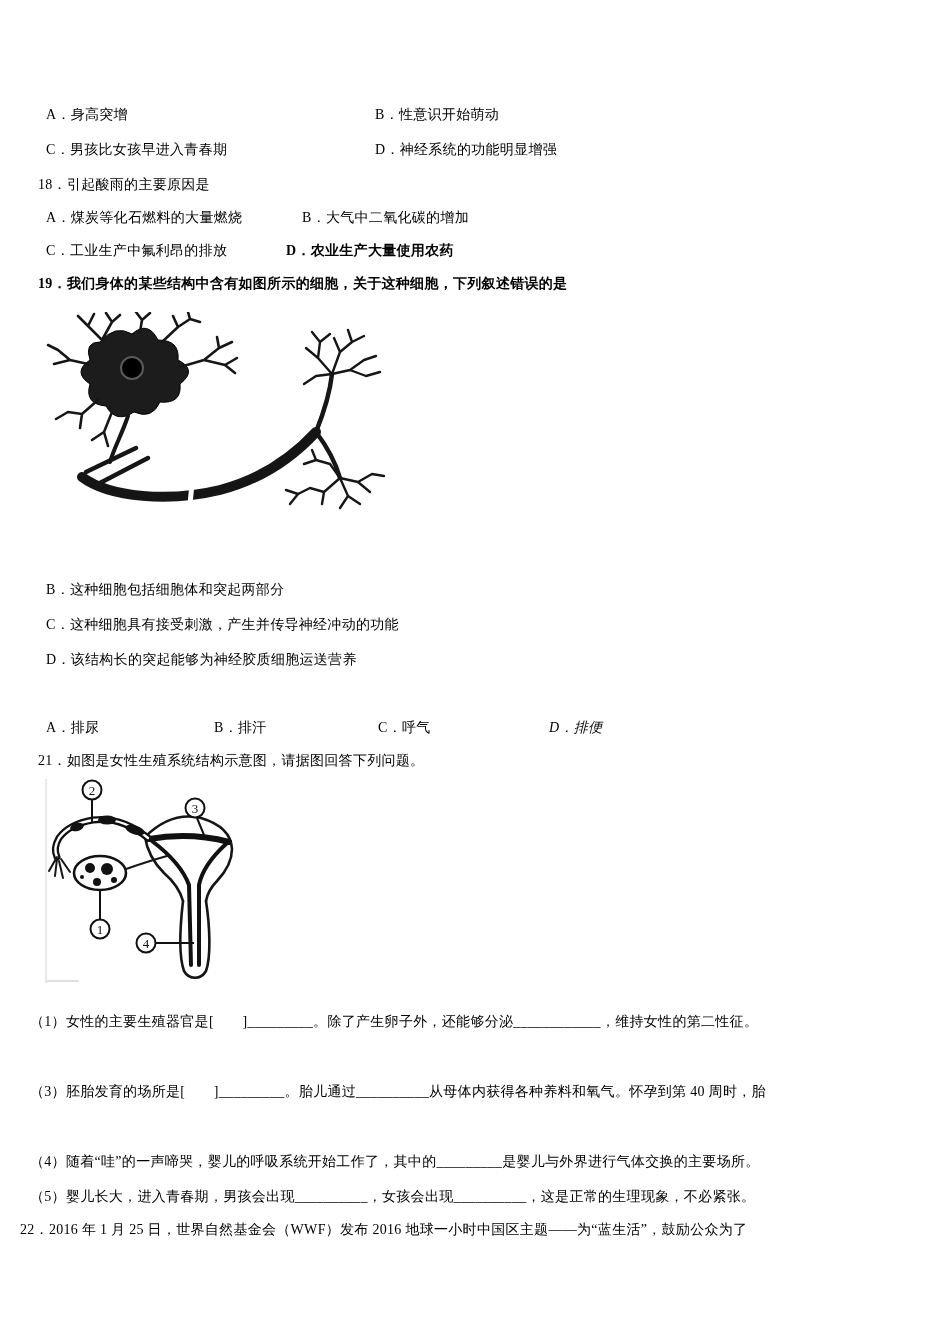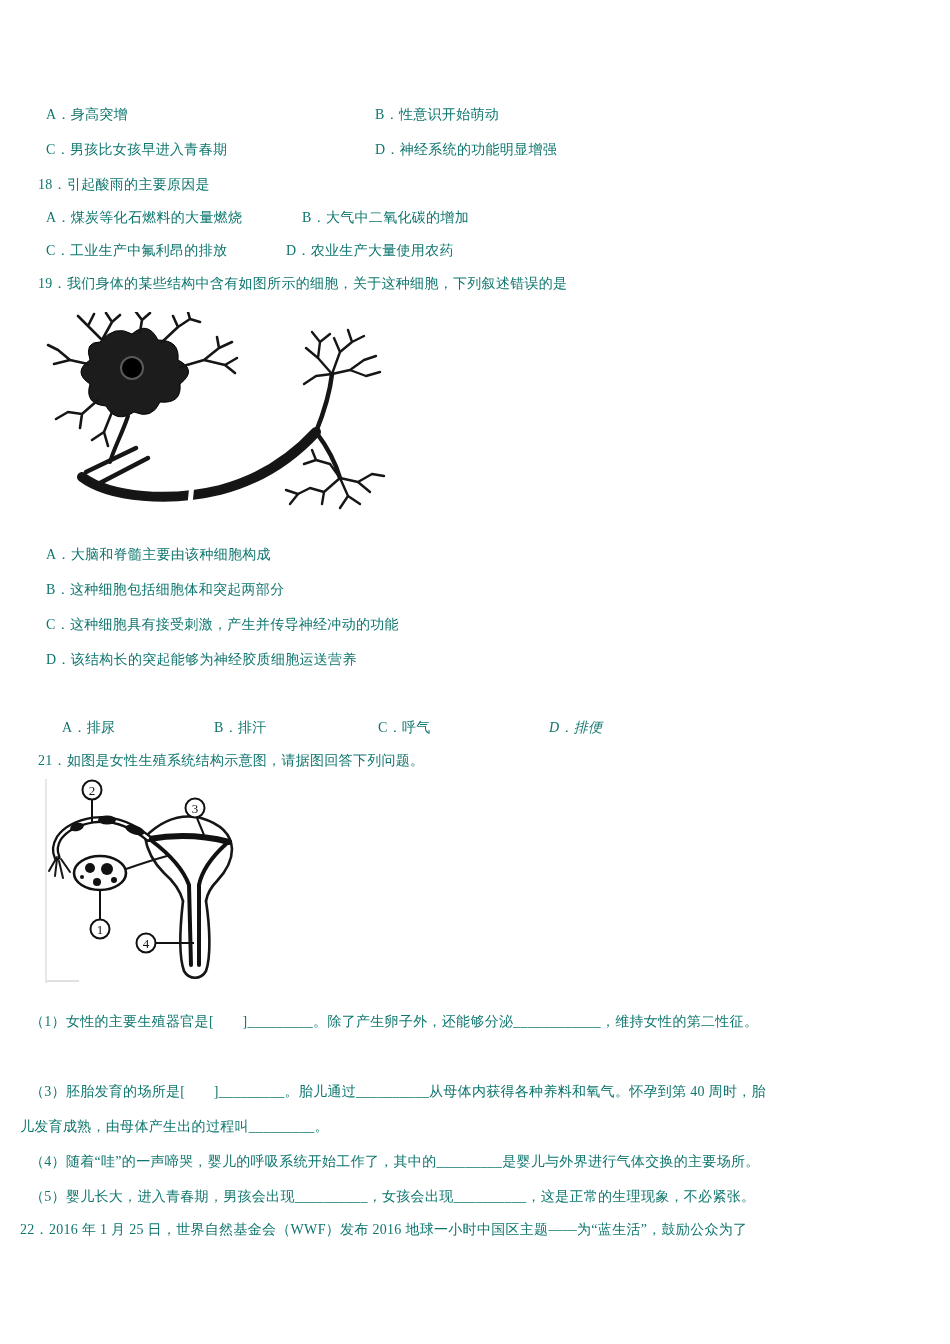--- a/index.html
+++ b/index.html
@@ -1,21 +1,21 @@
 <!DOCTYPE html>
 <html><head>
 <meta charset="utf-8">
 <style>
   html,body{margin:0;padding:0;background:#ffffff;}
   .page{
     position:relative;
     width:950px;height:1344px;
     background:#ffffff;
     font-family:"Liberation Serif","DejaVu Serif",serif;
-    color:#0f766e;
+    color:#000000;
     overflow:hidden;
   }
   .line{
     position:absolute;
     font-size:14px;
     line-height:24px;
     white-space:nowrap;
     letter-spacing:0.3px;
   }
   .opt-abs{position:absolute;top:0;white-space:nowrap;}
@@ -37,24 +37,24 @@
     <span class="opt-abs" style="left:375px;">D．神经系统的功能明显增强</span>
   </div>
 
   <div class="line" style="top:173px;left:38px;">18．引起酸雨的主要原因是</div>
   <div class="line" style="top:206px;left:0;width:950px;">
     <span class="opt-abs" style="left:46px;">A．煤炭等化石燃料的大量燃烧</span>
     <span class="opt-abs" style="left:302px;">B．大气中二氧化碳的增加</span>
   </div>
   <div class="line" style="top:239px;left:0;width:950px;">
     <span class="opt-abs" style="left:46px;">C．工业生产中氟利昂的排放</span>
-    <span class="opt-abs" style="left:286px;">D．农业生产大量使用农药</span>
+    <span class="opt-abs" style="left:286px;font-weight:bold;">D．农业生产大量使用农药</span>
   </div>
 
-  <div class="line" style="top:272px;left:38px;">19．我们身体的某些结构中含有如图所示的细胞，关于这种细胞，下列叙述错误的是</div>
+  <div class="line" style="top:272px;left:38px;font-weight:bold;">19．我们身体的某些结构中含有如图所示的细胞，关于这种细胞，下列叙述错误的是</div>
 
   <div class="fig" style="left:40px;top:312px;">
     <svg width="385" height="200" viewBox="0 0 385 200">
 
       <path d="M60,30 Q75,12 92,22 Q108,8 118,28 Q140,28 138,48 Q158,58 140,72 Q142,92 120,90 Q112,108 94,100 Q76,112 66,94 Q44,92 50,72 Q32,60 50,48 Q44,30 60,30 Z" fill="#1c1c1c" stroke="#000"></path>
       <circle cx="92" cy="56" r="11" fill="#000" stroke="#5a5a5a" stroke-width="2"></circle>
 
       <g class="ink" stroke-width="2.6">
         <path d="M62,28 L48,14 M48,14 L38,4 M48,14 L54,2 M62,28 L72,10 M72,10 L66,1 M72,10 L80,3"></path>
         <path d="M100,20 L102,8 M102,8 L96,0 M102,8 L110,1"></path>
@@ -92,27 +92,26 @@
       <g class="ink" stroke-width="2.4">
         <path d="M300,166 L284,180 M284,180 L270,176 M270,176 L258,182 M284,180 L282,192"></path>
         <path d="M300,166 L308,184 M308,184 L300,196 M308,184 L320,192"></path>
         <path d="M300,166 L318,170 M318,170 L332,162 M332,162 L344,164 M318,170 L330,180"></path>
         <path d="M300,166 L290,152 M290,152 L276,148 M276,148 L264,152 M276,148 L272,138"></path>
         <path d="M258,182 L246,178 M258,182 L250,192"></path>
       </g>
     </svg>
   </div>
 
-  <div class="line" style="top:543px;left:46px;">A．大脑和脊髓主要由该种细胞构成</div>
   <div class="line" style="top:578px;left:46px;">B．这种细胞包括细胞体和突起两部分</div>
   <div class="line" style="top:648px;left:46px;">D．该结构长的突起能够为神经胶质细胞运送营养</div>
   <div class="line" style="top:613px;left:46px;">C．这种细胞具有接受刺激，产生并传导神经冲动的功能</div>
 
   <div class="line" style="top:716px;left:0;width:950px;">
-    <span class="opt-abs" style="left:46px;margin-left:16px;">A．排尿</span>
+    <span class="opt-abs" style="left:46px;">A．排尿</span>
     <span class="opt-abs" style="left:214px;">B．排汗</span>
     <span class="opt-abs" style="left:378px;">C．呼气</span>
     <span class="opt-abs" style="left:549px;font-style:italic;">D．排便</span>
   </div>
 
   <div class="line" style="top:749px;left:38px;">21．如图是女性生殖系统结构示意图，请据图回答下列问题。</div>
 
   <div class="fig" style="left:45px;top:777px;">
     <svg width="210" height="212" viewBox="0 0 210 212">
 
@@ -165,19 +164,18 @@
       <text x="55" y="156.5" font-size="13" text-anchor="middle" fill="#111">1</text>
 
       <line x1="111" y1="166" x2="149" y2="166" stroke="#111" stroke-width="2"></line>
       <circle cx="101" cy="166" r="9.5" fill="#fff" stroke="#111" stroke-width="2"></circle>
       <text x="101" y="170.5" font-size="13" text-anchor="middle" fill="#111">4</text>
     </svg>
   </div>
 
   <div class="line" style="top:1010px;left:30px;">（1）女性的主要生殖器官是[　　]_________。除了产生卵子外，还能够分泌____________，维持女性的第二性征。</div>
   <div class="line" style="top:1080px;left:30px;">（3）胚胎发育的场所是[　　]_________。胎儿通过__________从母体内获得各种养料和氧气。怀孕到第 40 周时，胎</div>
-  <div class="line" style="top:1115px;left:20px;">儿发育成熟，由母体产生出的过程叫_________。</div>
   <div class="line" style="top:1150px;left:30px;">（4）随着“哇”的一声啼哭，婴儿的呼吸系统开始工作了，其中的_________是婴儿与外界进行气体交换的主要场所。</div>
   <div class="line" style="top:1185px;left:30px;">（5）婴儿长大，进入青春期，男孩会出现__________，女孩会出现__________，这是正常的生理现象，不必紧张。</div>
 
   <div class="line" style="top:1218px;left:20px;">22．2016 年 1 月 25 日，世界自然基金会（WWF）发布 2016 地球一小时中国区主题——为“蓝生活”，鼓励公众为了</div>
 
 </div>
 
 </body></html>

